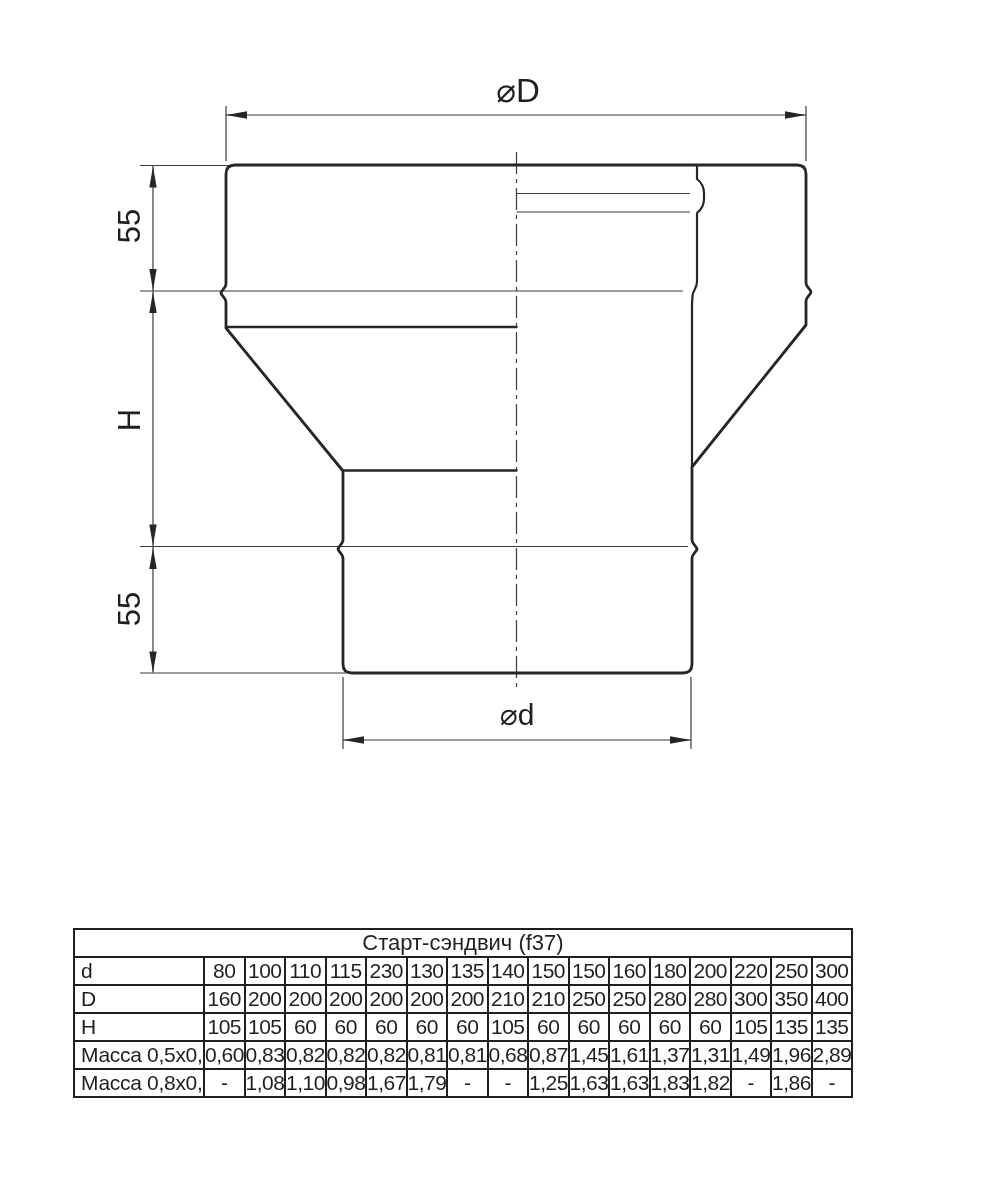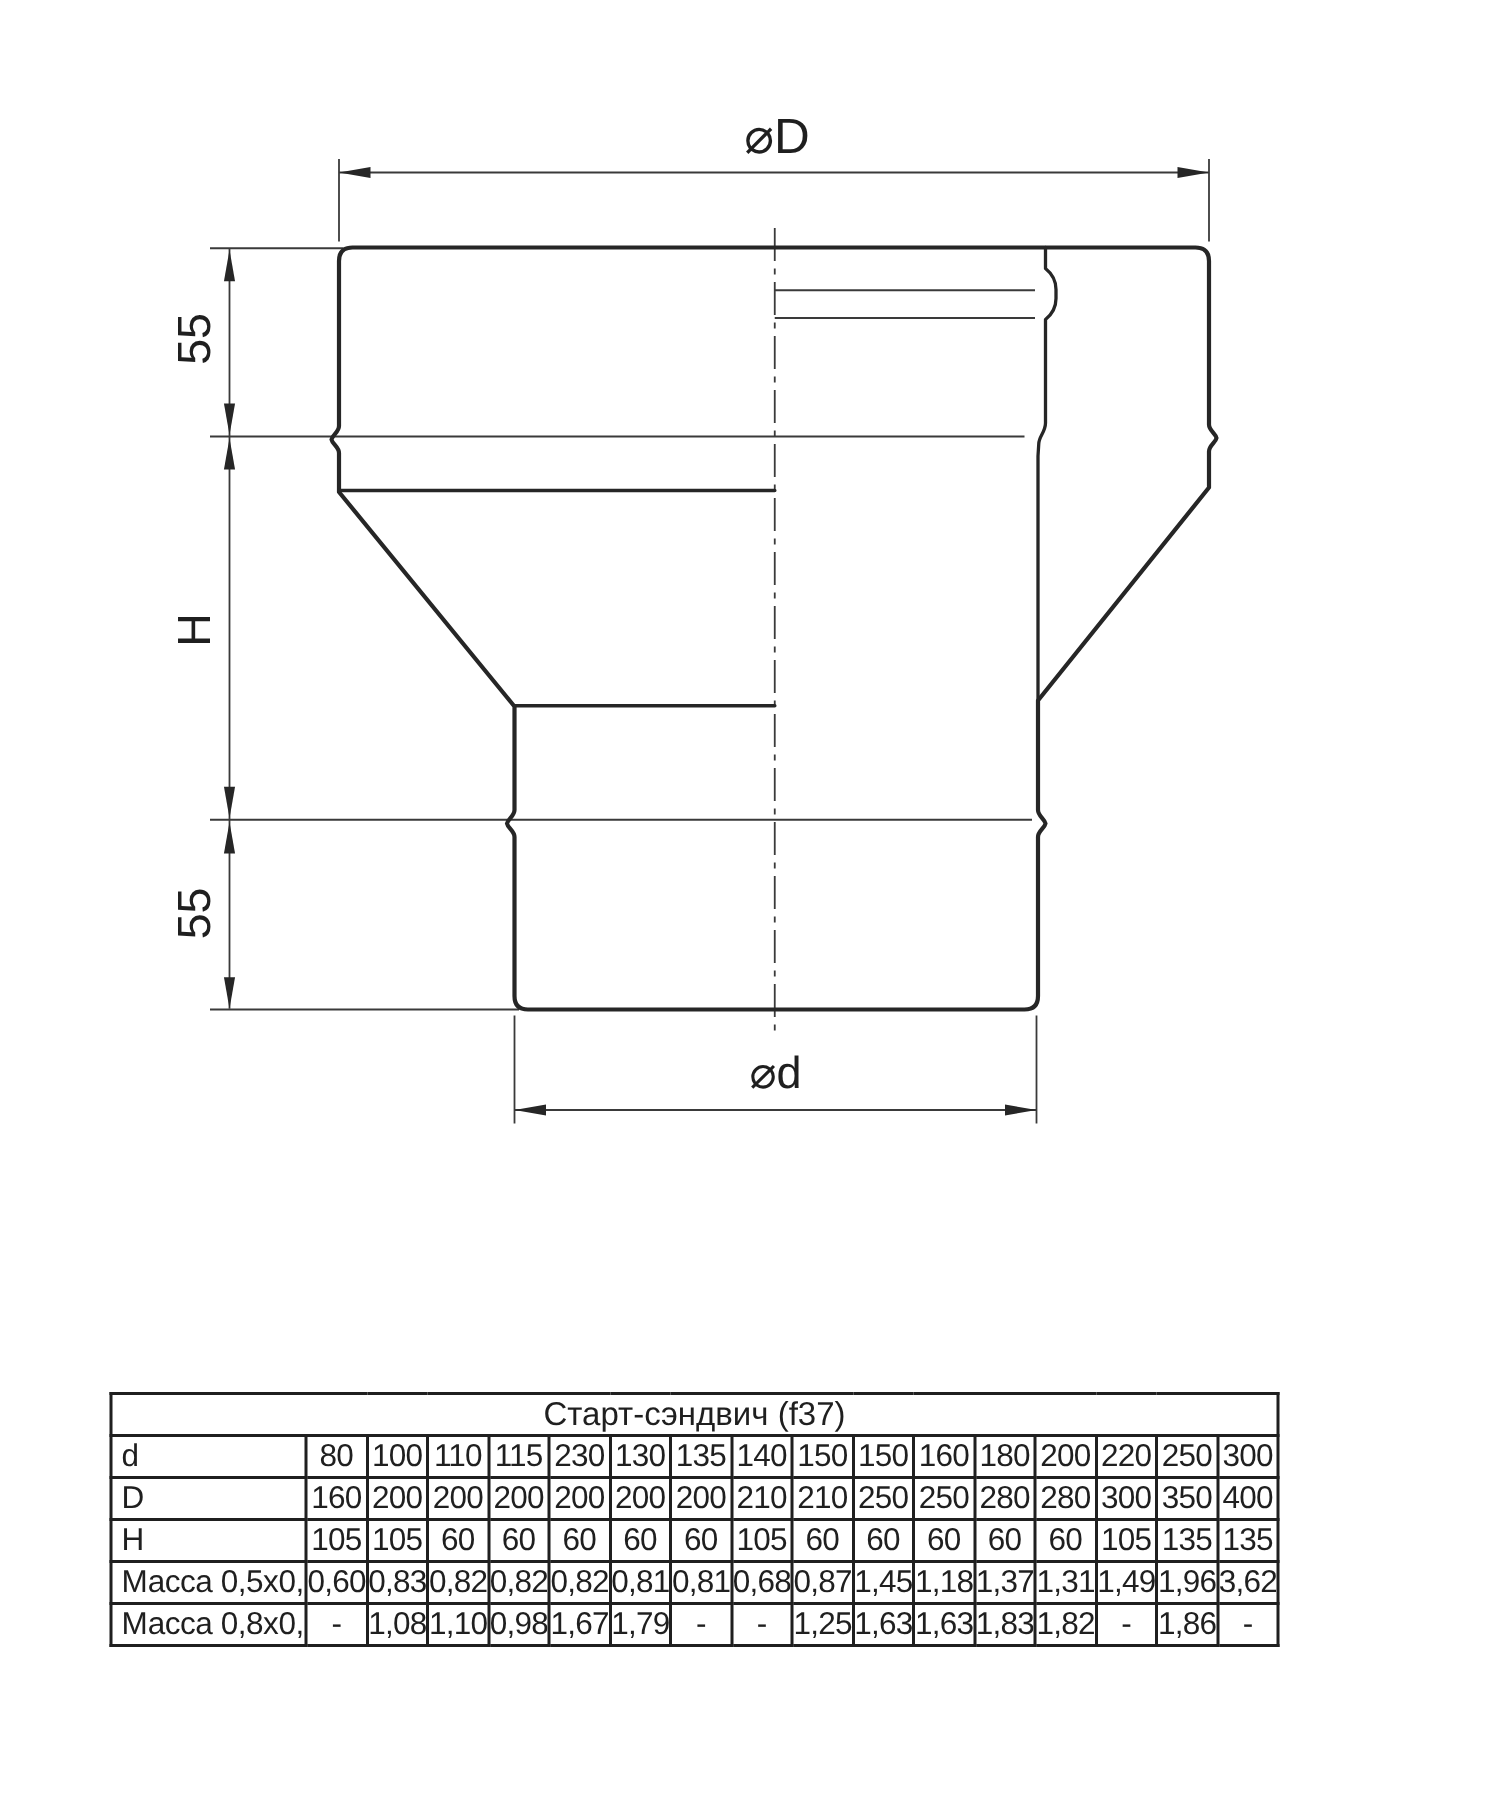--- a/index.html
+++ b/index.html
@@ -185,26 +185,26 @@
           <td>0,60</td>
           <td>0,83</td>
           <td>0,82</td>
           <td>0,82</td>
           <td>0,82</td>
           <td>0,81</td>
           <td>0,81</td>
           <td>0,68</td>
           <td>0,87</td>
           <td>1,45</td>
-          <td>1,18</td>
+          <td>1,61</td>
           <td>1,37</td>
           <td>1,31</td>
           <td>1,49</td>
           <td>1,96</td>
-          <td>3,62</td>
+          <td>2,89</td>
         </tr>
         <tr>
           <td class="rowlabel">Масса 0,8x0,5</td>
           <td>-</td>
           <td>1,08</td>
           <td>1,10</td>
           <td>0,98</td>
           <td>1,67</td>
           <td>1,79</td>
           <td>-</td>

